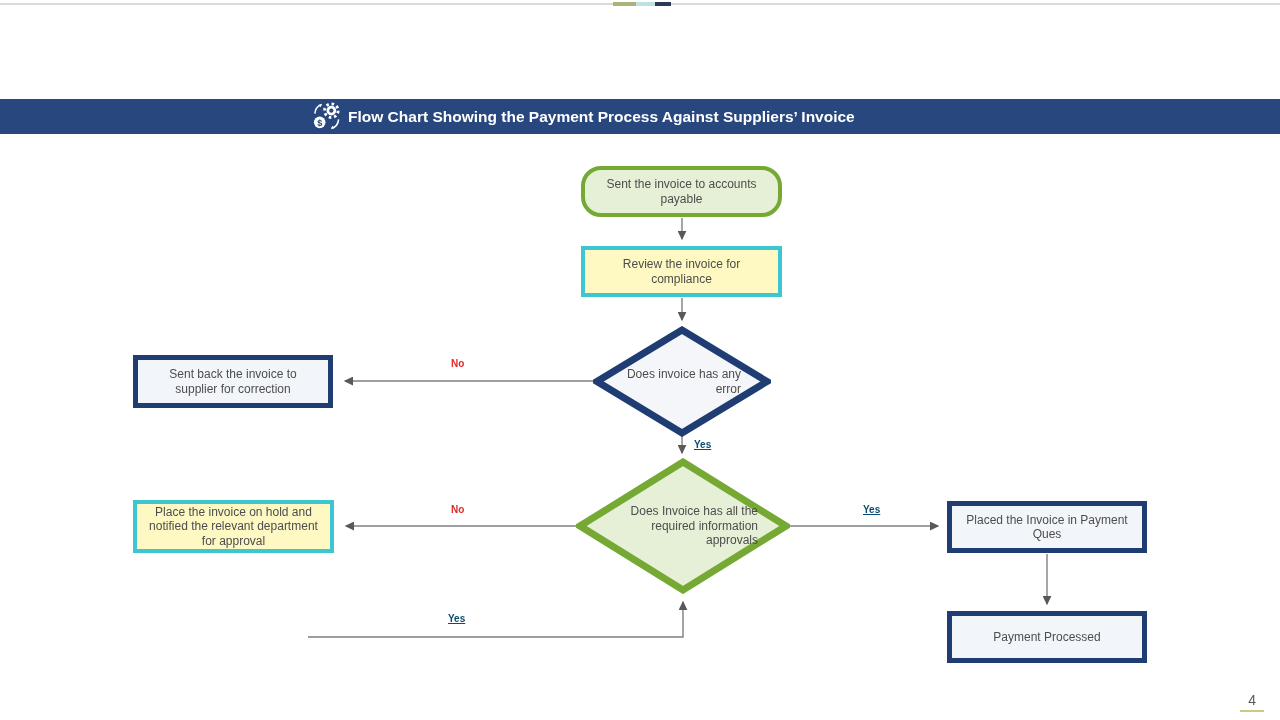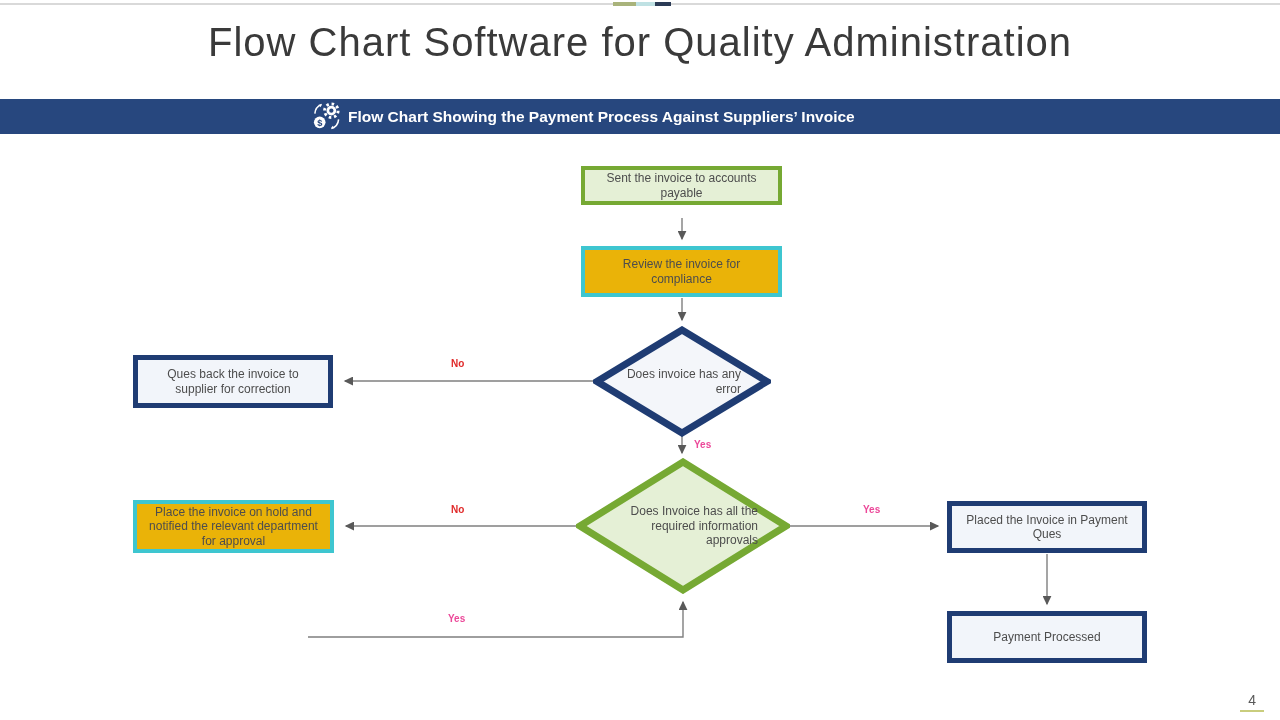--- a/index.html
+++ b/index.html
@@ -20,48 +20,47 @@
   
   .banner{position:absolute;left:0;top:99px;width:100%;height:35px;background:#27477e;}
   .banner .icon{position:absolute;left:311px;top:2px;width:31px;height:31px;}
   .banner .btext{position:absolute;left:348px;top:0;height:35px;display:flex;align-items:center;
                  color:#ffffff;font-size:15.5px;font-weight:bold;}
 
   
   .process{position:absolute;box-sizing:border-box;display:flex;align-items:center;justify-content:center;
            text-align:center;font-size:12px;line-height:1.2;color:#4d4d4d;padding:2px 14px;}
   .process.green{border:4px solid #76a933;background:#e5f0d6;}
-  .process.cyan{border:4px solid #3ec6d0;background:#eab308;}
+  .process.cyan{border:4px solid #3ec6d0;background:#fef9c3;}
   .process.navy{border:5px solid #1f3c73;background:#f2f5fa;}
 
   .diamond{position:absolute;}
   .diamond svg{display:block;}
   .dtext{position:absolute;inset:0;display:flex;align-items:center;justify-content:center;
          text-align:right;font-size:12px;line-height:1.2;color:#4d4d4d;}
 
   .edge-label{position:absolute;font-size:10px;font-weight:bold;}
-  .edge-label.yes{color:#ec4899;}
+  .edge-label.yes{color:#0c4a6e;text-decoration:underline;}
   .edge-label.no{color:#e02a2a;}
 
   .connectors{position:absolute;left:0;top:0;width:1280px;height:720px;pointer-events:none;}
 
   .page-num{position:absolute;right:16px;bottom:8px;font-size:14px;color:#595959;
             padding:0 8px 2px 8px;border-bottom:2px solid #c9cd7d;}
 </style>
 </head>
 <body>
 
 <div class="slide">
 
   <div class="top-line"></div>
   <div class="dash g"></div>
   <div class="dash c"></div>
   <div class="dash n"></div>
 
-  <div class="title">Flow Chart Software for Quality Administration</div>
 
   <div class="banner">
     <span class="icon">
       <svg viewBox="0 0 32 32" width="31" height="31">
 
         <circle cx="21" cy="10" r="7" fill="none" stroke="#ffffff" stroke-width="3" stroke-dasharray="2.6 2.9"></circle>
         <circle cx="21" cy="10" r="5" fill="#ffffff"></circle>
         <circle cx="21" cy="10" r="2.2" fill="#27477e"></circle>
 
         <circle cx="9" cy="22" r="6" fill="#ffffff"></circle>
@@ -87,30 +86,30 @@
       <path d="M682,298 L682,320" marker-end="url(#ah)"></path>
       <path d="M594,381 L345,381" marker-end="url(#ah)"></path>
       <path d="M682,434 L682,453" marker-end="url(#ah)"></path>
       <path d="M576,526 L346,526" marker-end="url(#ah)"></path>
       <path d="M790,526 L938,526" marker-end="url(#ah)"></path>
       <path d="M1047,554 L1047,604" marker-end="url(#ah)"></path>
       <path d="M308,637 L683,637 L683,602" marker-end="url(#ah)"></path>
     </g>
   </svg>
 
-  <div class="process green" style="left:581px;top:166px;width:201px;height:39px;">
+  <div class="process green" style="left:581px;top:166px;width:201px;height:51px;border-radius:20px;">
     <span>Sent the invoice to accounts payable</span>
   </div>
 
   <div class="process cyan" style="left:581px;top:246px;width:201px;height:51px;">
     <span>Review the invoice for compliance</span>
   </div>
 
   <div class="process navy" style="left:133px;top:355px;width:200px;height:53px;">
-    <span>Ques back the invoice to supplier for correction</span>
+    <span>Sent back the invoice to supplier for correction</span>
   </div>
 
   <div class="process cyan" style="left:133px;top:500px;width:201px;height:53px;padding:2px 8px;justify-content:flex-end;">
     <span>Place the invoice on hold and notified the relevant department for approval</span>
   </div>
 
   <div class="process navy" style="left:947px;top:501px;width:200px;height:52px;">
     <span>Placed the Invoice in Payment Ques</span>
   </div>
 

